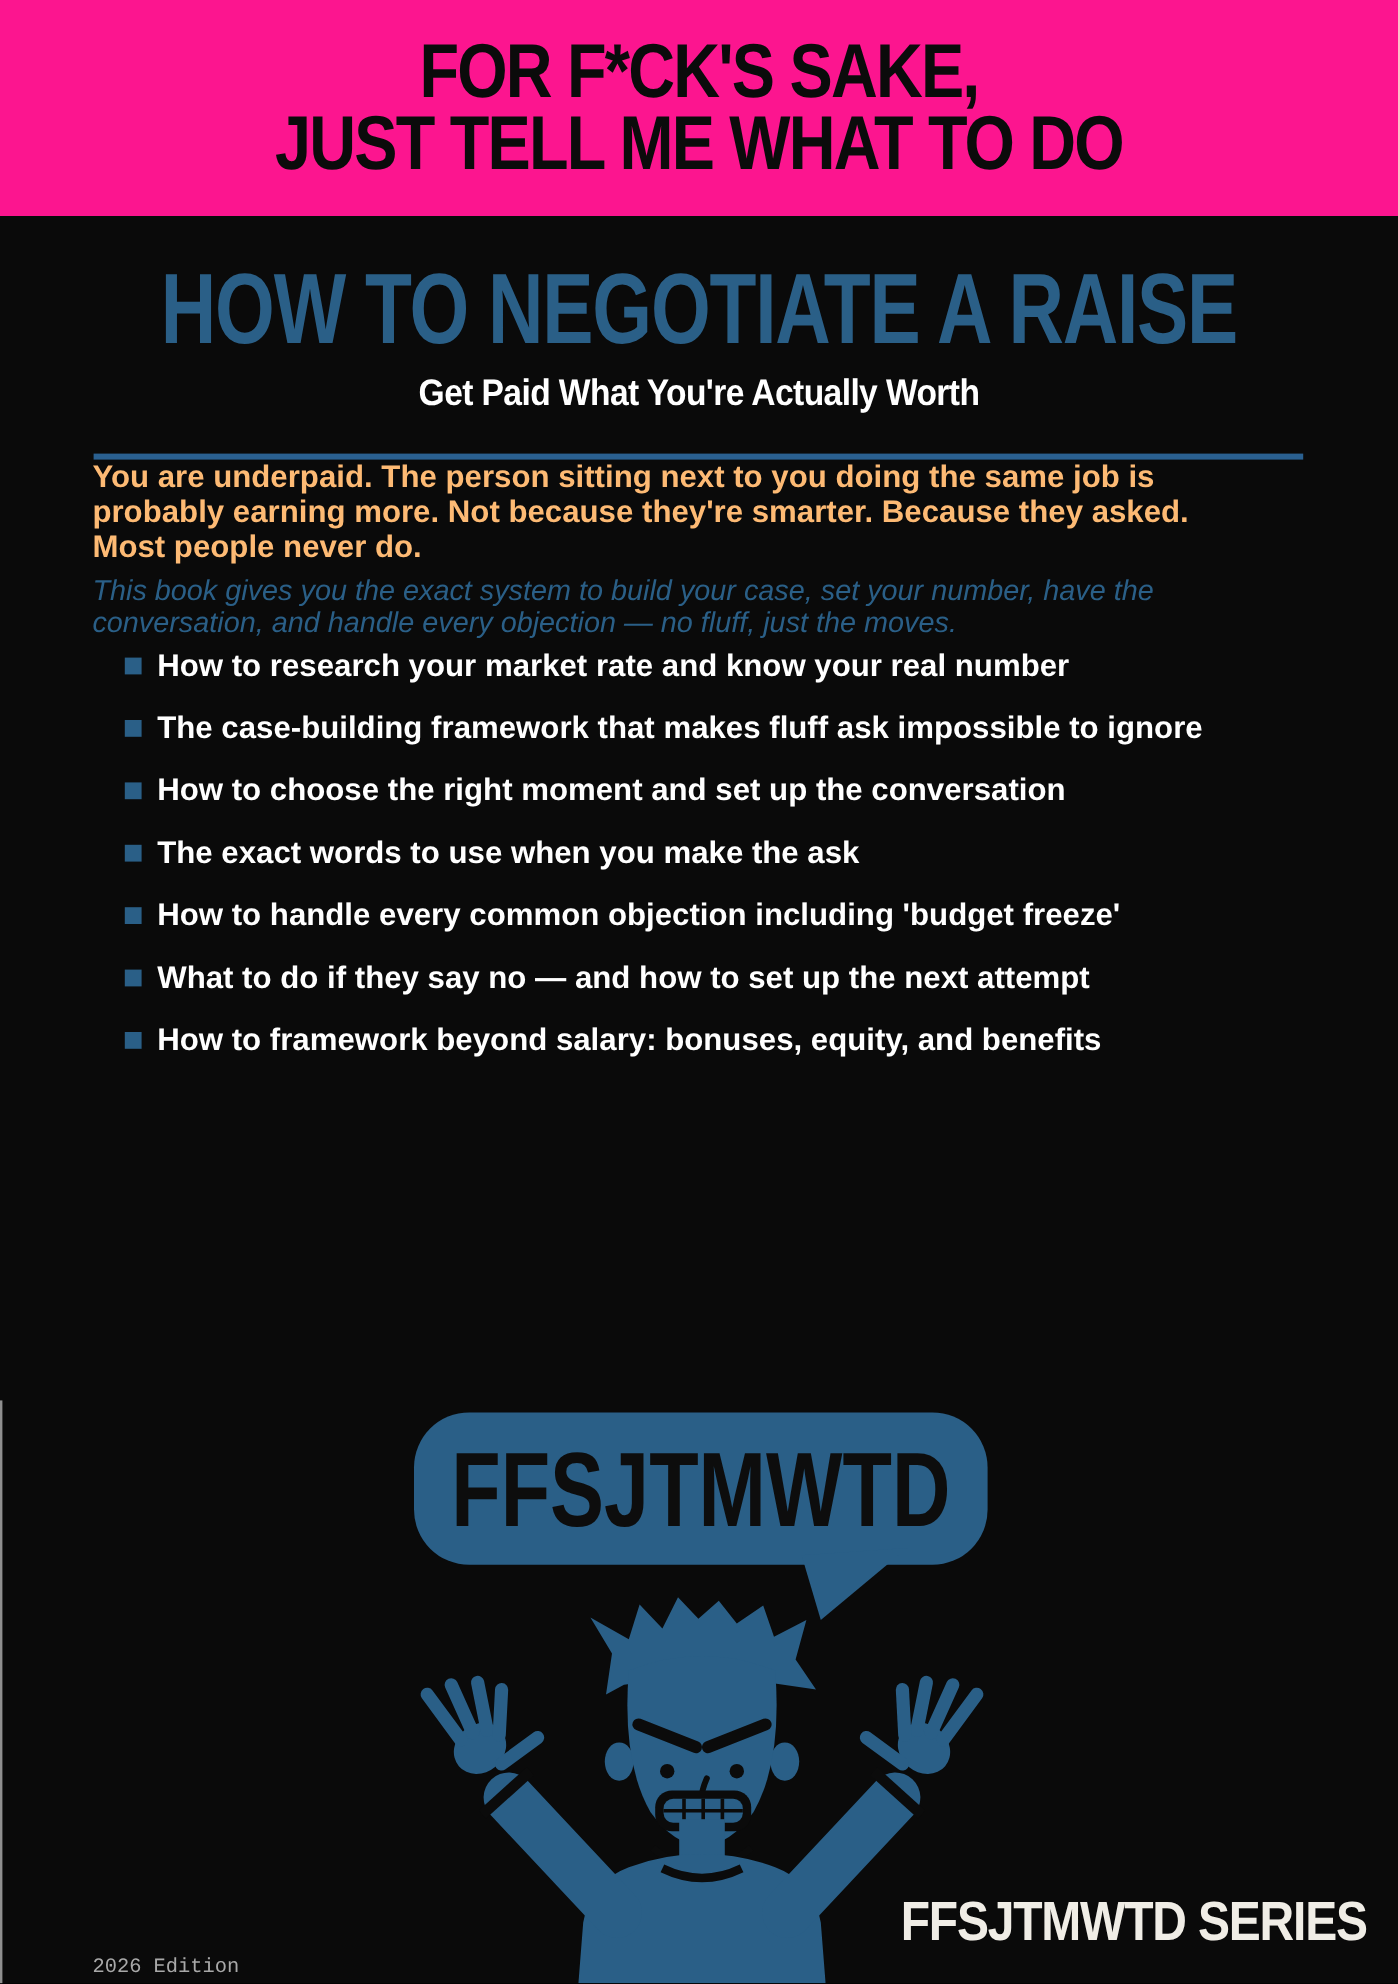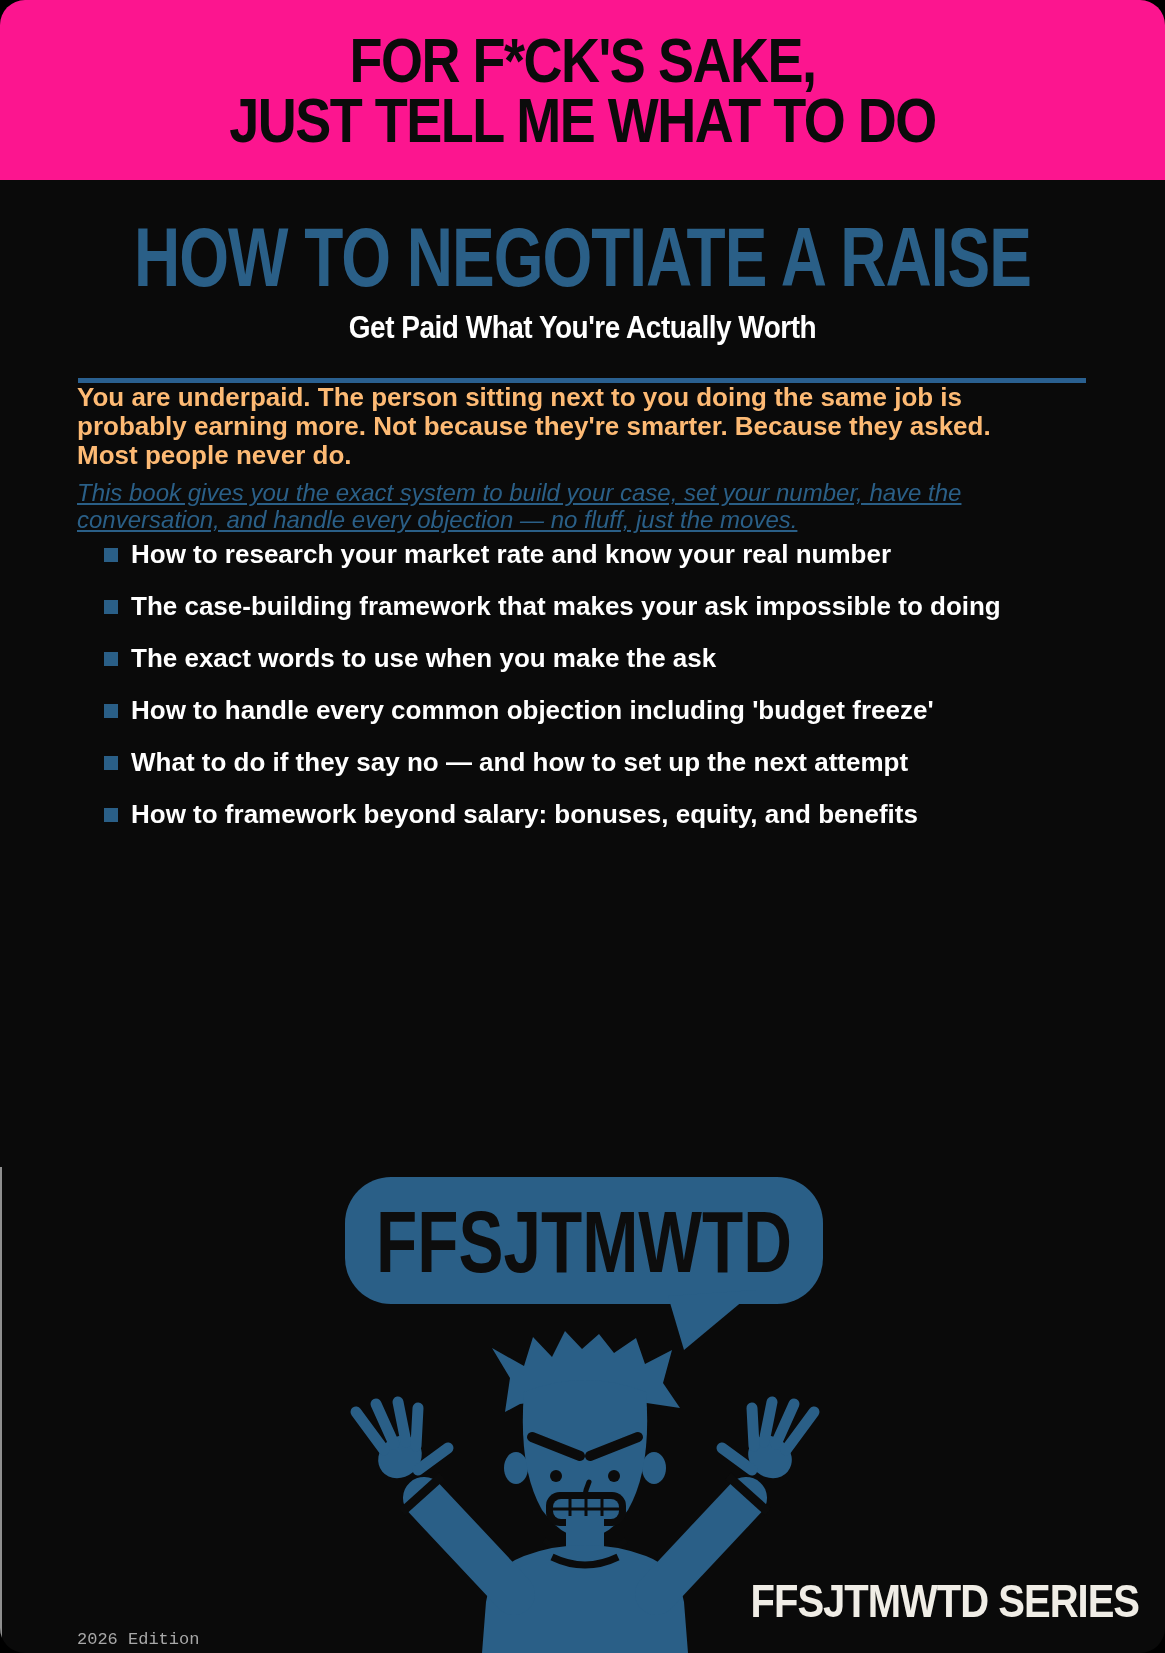--- a/index.html
+++ b/index.html
@@ -1,20 +1,19 @@
 <!DOCTYPE html>
 <html><head>
 <meta charset="utf-8">
 <style>
   html,body { margin:0; padding:0; background:#000; }
   .cover {
     position:relative; width:1165px; height:1653px;
     background:#0a0a0a; overflow:hidden;
     font-family:"Liberation Sans", sans-serif;
-    border-radius:25px;
   }
   
   .banner {
     position:absolute; top:0; left:0; width:1165px; height:180px;
     background:#fc158f;
     display:flex; flex-direction:column; align-items:center; justify-content:center;
   }
   .banner-line {
     color:#0b0b0b; font-weight:bold; font-size:54px; line-height:60px;
     letter-spacing:-1.5px; transform:scaleY(1.18); white-space:nowrap;
@@ -35,21 +34,21 @@
     position:absolute; top:378px; left:78px; width:1008px; height:5px;
     background:#2a6090;
   }
   
   .intro {
     position:absolute; top:383px; left:77px; width:945px;
     color:#fdba74; font-weight:bold; font-size:26px; line-height:29px;
   }
   .pitch {
     position:absolute; top:479px; left:77px; width:900px;
-    color:#2a5f87; font-style:italic; font-size:24px; line-height:27px;text-decoration:underline;
+    color:#2a5f87; font-style:italic; font-size:24px; line-height:27px;
   }
   .features {
     position:absolute; top:540px; left:77px; width:960px;
     list-style:none; margin:0; padding:0;
   }
   .features li {
     display:flex; align-items:flex-start; margin-bottom:23px;
     color:#ffffff; font-weight:bold; font-size:26px; line-height:29px;padding-left:27px;
   }
   .features .sq {
@@ -93,21 +92,25 @@
   <div class="intro">You are underpaid. The person sitting next to you doing the same job is probably earning more. Not because they're smarter. Because they asked. Most people never do.</div>
   <div class="pitch">This book gives you the exact system to build your case, set your number, have the conversation, and handle every objection — no fluff, just the moves.</div>
 
   <ul class="features">
     <li>
         <span class="sq"></span>
         <span>How to research your market rate and know your real number</span>
       </li>
     <li>
         <span class="sq"></span>
-        <span>The case-building framework that makes your ask impossible to doing</span>
+        <span>The case-building framework that makes fluff ask impossible to ignore</span>
+      </li>
+    <li>
+        <span class="sq"></span>
+        <span>How to choose the right moment and set up the conversation</span>
       </li>
     <li>
         <span class="sq"></span>
         <span>The exact words to use when you make the ask</span>
       </li>
     <li>
         <span class="sq"></span>
         <span>How to handle every common objection including 'budget freeze'</span>
       </li>
     <li>

